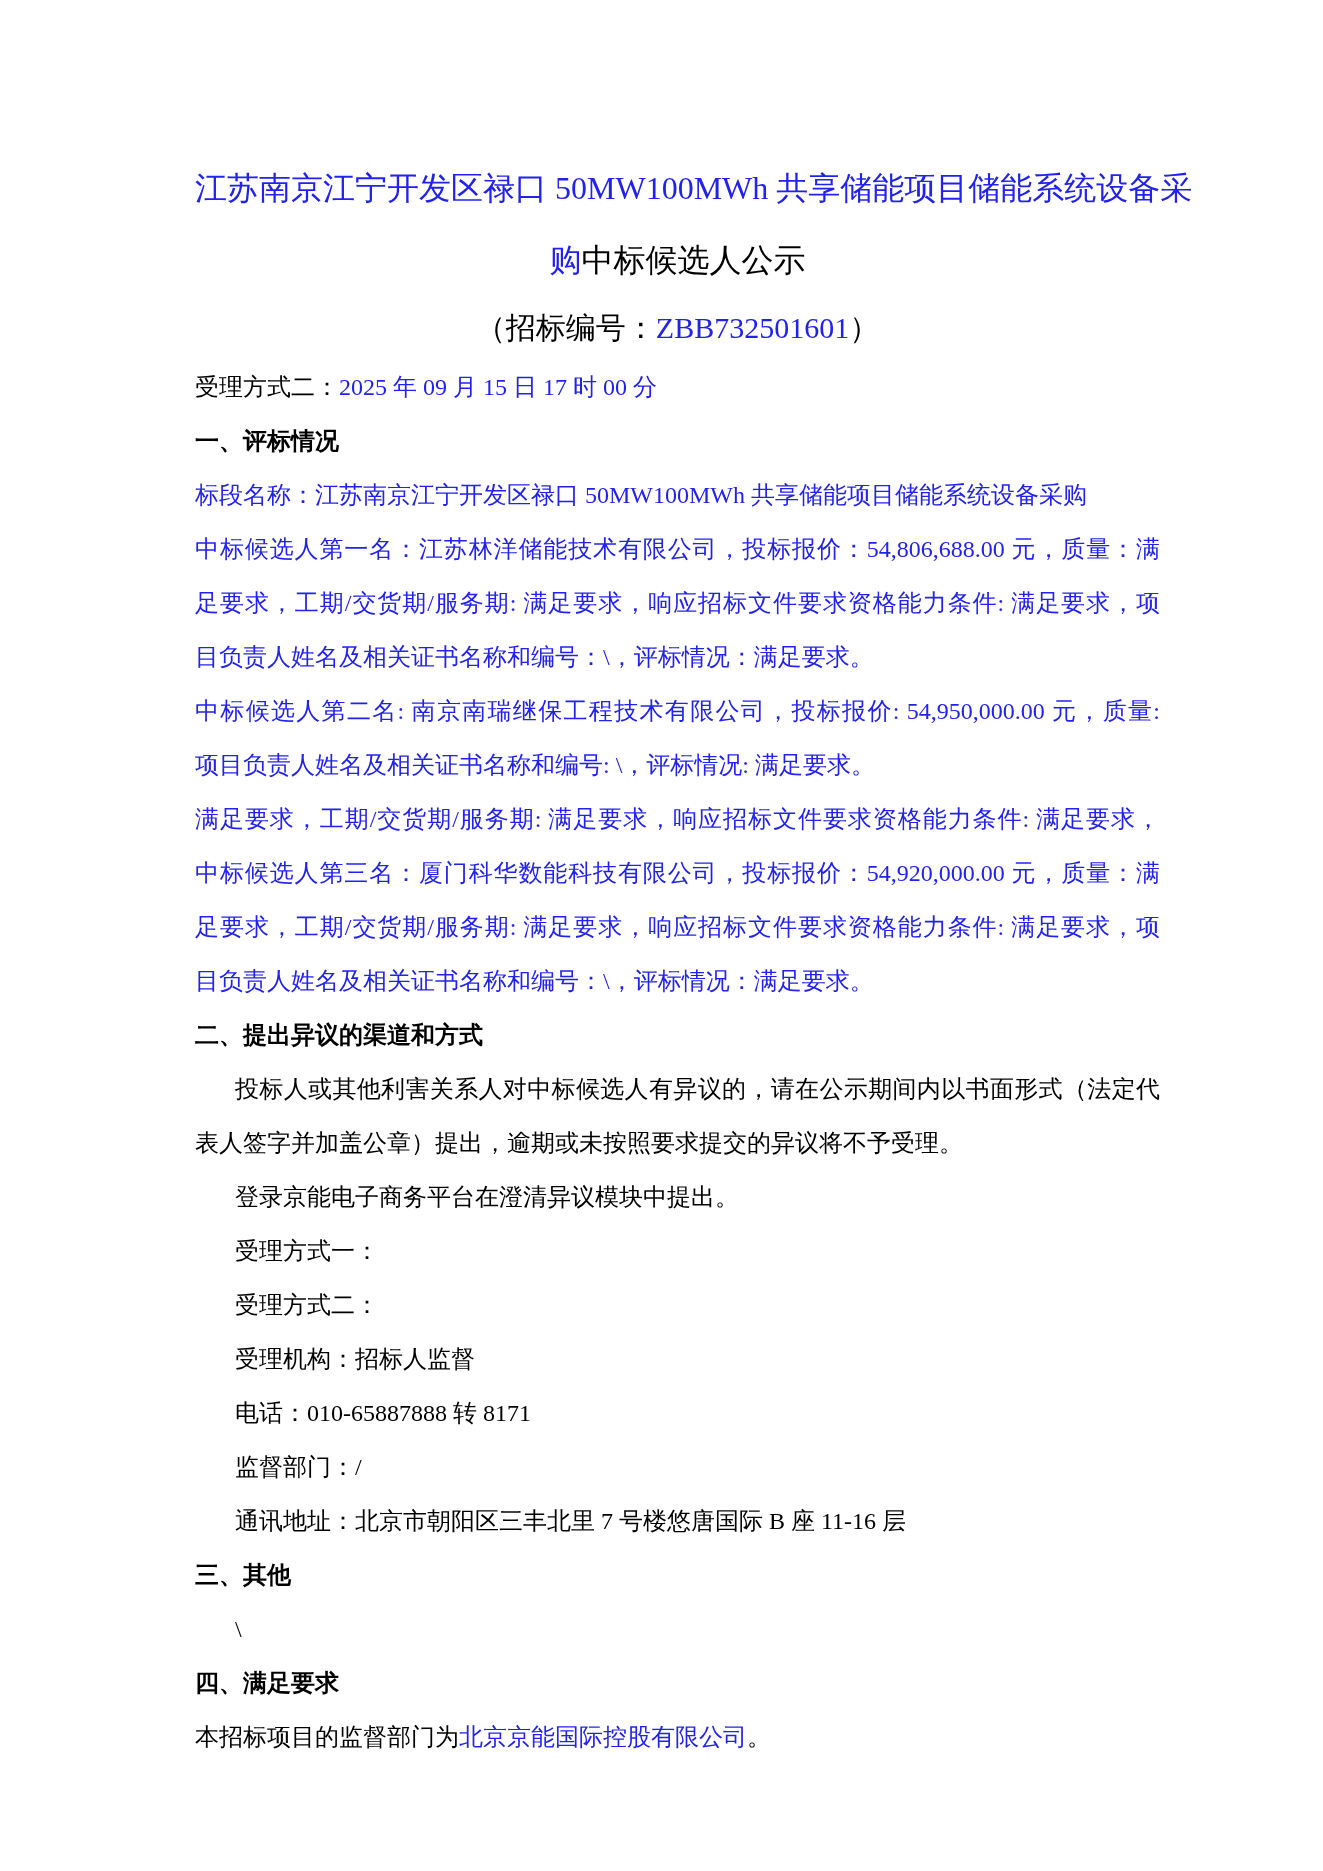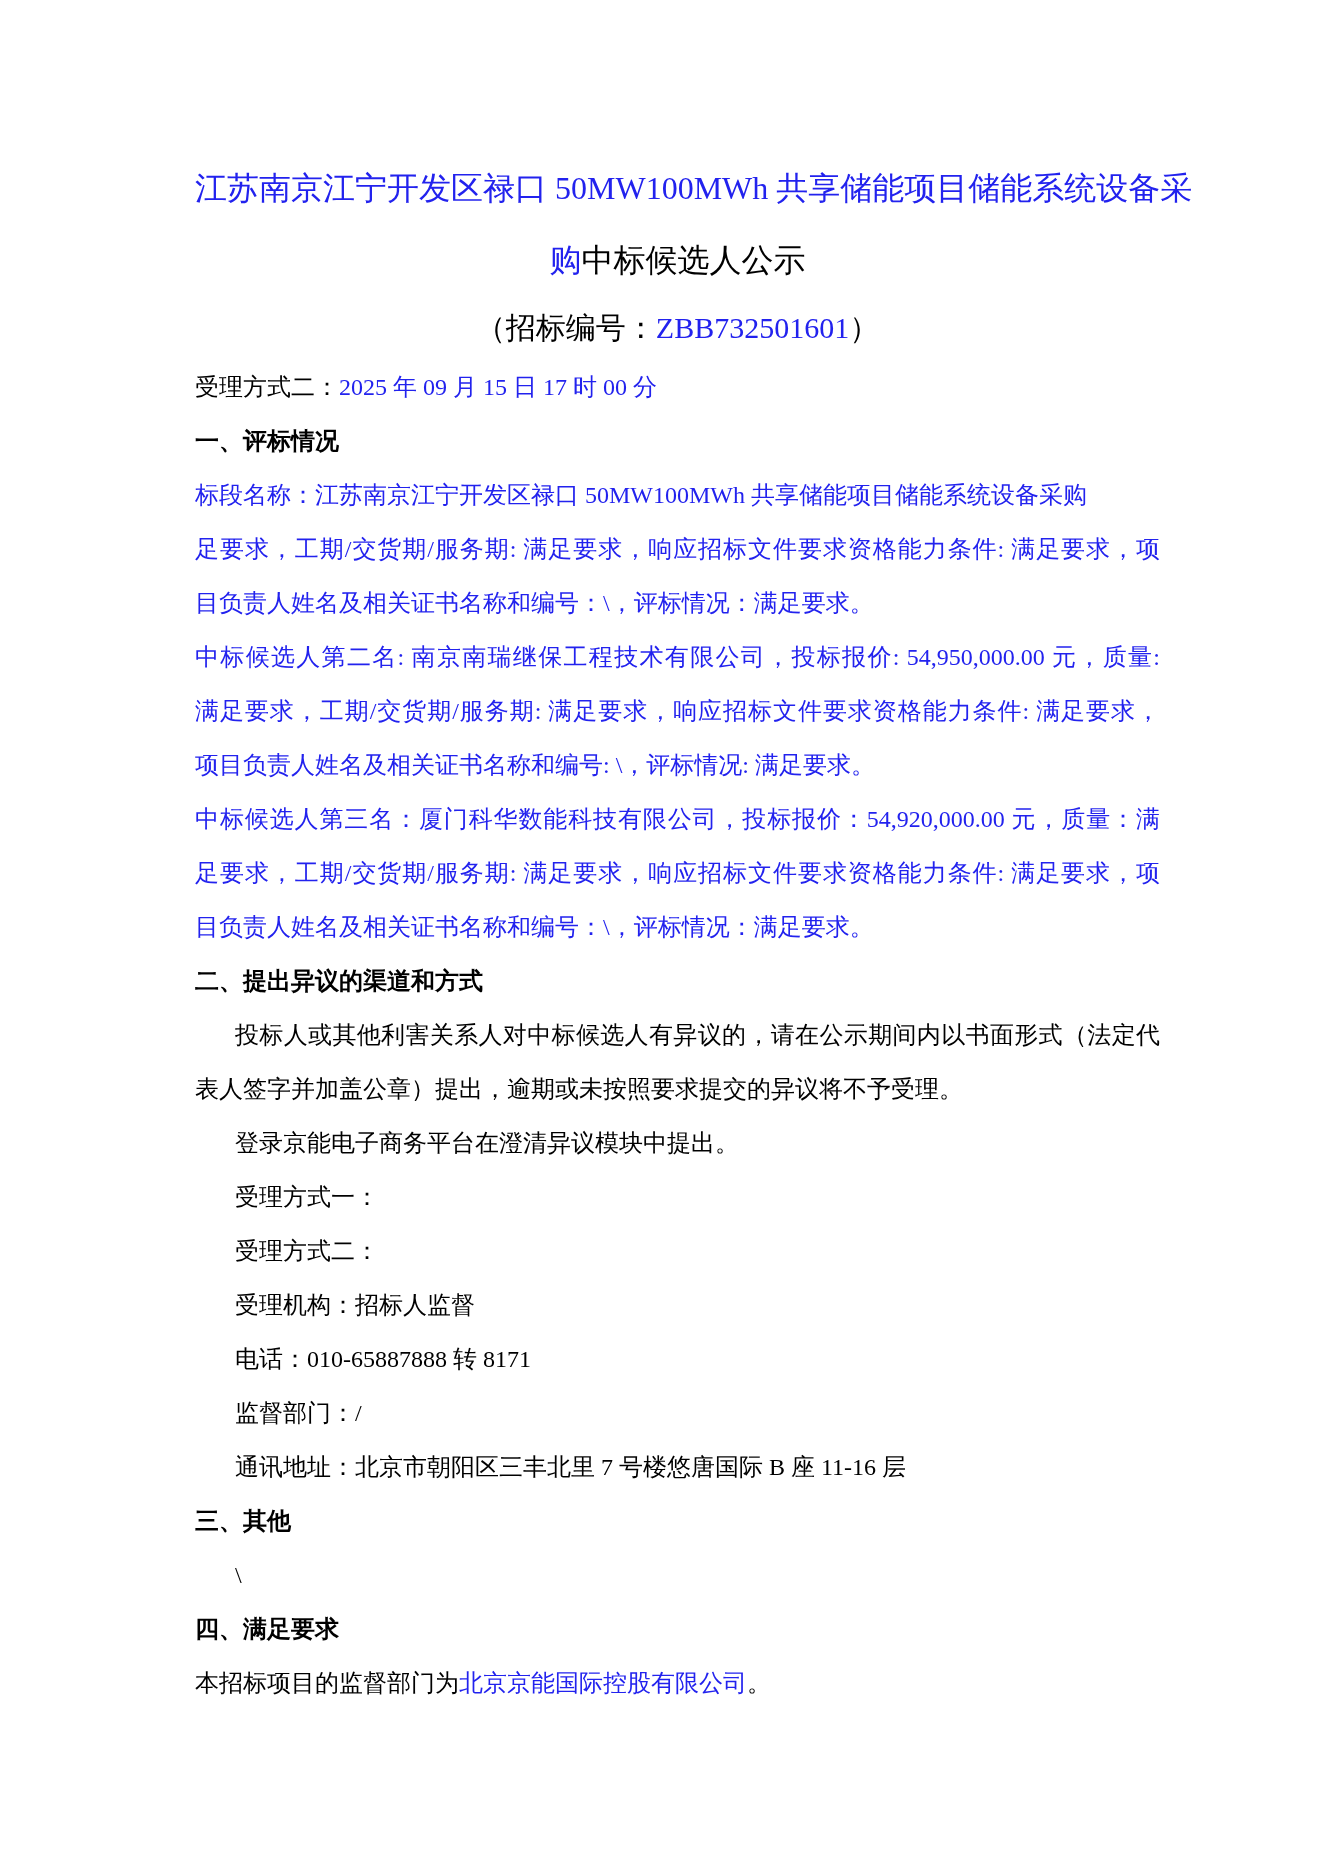--- a/index.html
+++ b/index.html
@@ -61,26 +61,27 @@
   </div>
 
   <div class="line">
     <span>受理方式二：</span><span class="blue">2025 年 09 月 15 日 17 时 00 分</span>
   </div>
 
   <div class="heading">一、评标情况</div>
 
   <div class="line blue">标段名称：江苏南京江宁开发区禄口 50MW100MWh 共享储能项目储能系统设备采购</div>
 
+  <div class="line blue fill">中标候选人第一名：江苏林洋储能技术有限公司，投标报价：54,806,688.00 元，质量：满</div>
   <div class="line blue fill">足要求，工期/交货期/服务期: 满足要求，响应招标文件要求资格能力条件: 满足要求，项</div>
   <div class="line blue">目负责人姓名及相关证书名称和编号：\，评标情况：满足要求。</div>
 
   <div class="line blue fill">中标候选人第二名: 南京南瑞继保工程技术有限公司，投标报价: 54,950,000.00 元，质量:</div>
+  <div class="line blue">项目负责人姓名及相关证书名称和编号: \，评标情况: 满足要求。</div>
   <div class="line blue fill">满足要求，工期/交货期/服务期: 满足要求，响应招标文件要求资格能力条件: 满足要求，</div>
-  <div class="line blue">项目负责人姓名及相关证书名称和编号: \，评标情况: 满足要求。</div>
 
   <div class="line blue fill">中标候选人第三名：厦门科华数能科技有限公司，投标报价：54,920,000.00 元，质量：满</div>
   <div class="line blue fill">足要求，工期/交货期/服务期: 满足要求，响应招标文件要求资格能力条件: 满足要求，项</div>
   <div class="line blue">目负责人姓名及相关证书名称和编号：\，评标情况：满足要求。</div>
 
   <div class="heading">二、提出异议的渠道和方式</div>
 
   <div class="line fill indent">投标人或其他利害关系人对中标候选人有异议的，请在公示期间内以书面形式（法定代</div>
   <div class="line">表人签字并加盖公章）提出，逾期或未按照要求提交的异议将不予受理。</div>
 

